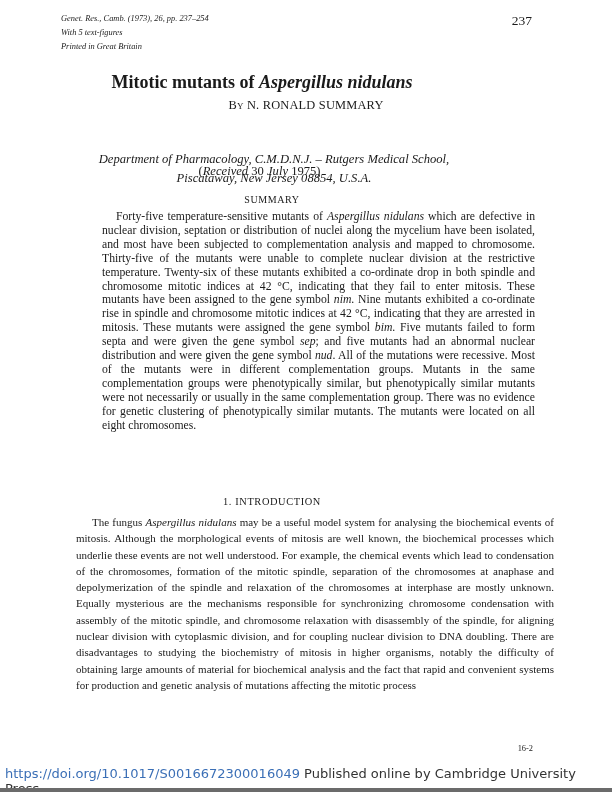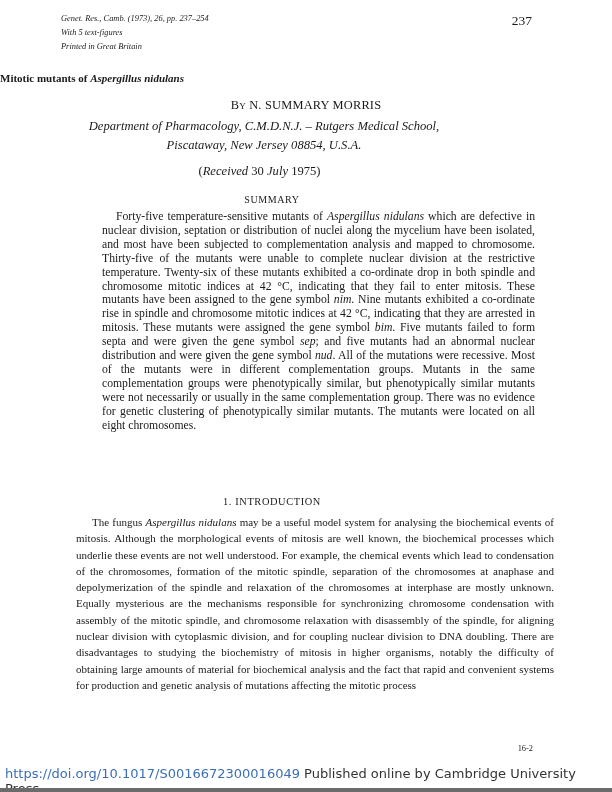--- a/index.html
+++ b/index.html
@@ -6,25 +6,25 @@
   body {
     width: 612px; height: 792px; background: #ffffff; position: relative; overflow: hidden;
     font-family: "DejaVu Serif", "Liberation Serif", serif; color: #1a1a1a;
   }
   .abs { position: absolute; }
   .journal-line { left: 61px; font-size: 8.4px; font-style: italic; line-height: 10px; font-family: "Liberation Serif", serif; }
   #l1 { top: 14px; }
   #l2 { top: 28px; }
   #l3 { top: 42px; }
   .page-num { top: 13px; right: 80px; font-size: 13.5px; font-family: "Liberation Serif", serif; }
-  .title { top: 72px; left: 0; width: 524px; text-align: left; font-size: 11px; font-weight: bold; font-family: "Liberation Serif", serif; }
+  .title { top: 72px; left: 0; width: 524px; text-align: center; font-size: 18px; font-weight: bold; font-family: "Liberation Serif", serif; }
   .title em { font-style: italic; }
   .author { top: 98px; left: 0; width: 612px; text-align: center; font-size: 12.4px; font-family: "Liberation Serif", serif; letter-spacing: 0.2px; }
   .author .by { font-variant: small-caps; }
-  .affil { left: 0; width: 528px; text-align: center; font-size: 12.6px; font-style: italic; font-family: "Liberation Serif", serif; line-height: 19px; }
+  .affil { left: 10px; width: 528px; text-align: center; font-size: 12.6px; font-style: italic; font-family: "Liberation Serif", serif; line-height: 19px; margin-top: 33px; }
   #affil1 { top: 117px; }
   #affil2 { top: 136px; }
   .received { top: 164px; left: 0; width: 519px; text-align: center; font-size: 12.6px; font-family: "Liberation Serif", serif; }
   .received em { font-style: italic; }
   .heading { left: 0; width: 544px; text-align: center; font-size: 10px; font-family: "Liberation Serif", serif; letter-spacing: 0.6px; }
   #summary-heading { top: 194px; }
   #intro-heading { top: 496px; font-size: 10.4px; }
   .para { left: 102px; width: 433px; font-size: 11.7px; line-height: 13.9px; text-align: justify; font-family: "Liberation Serif", serif; }
   .para p { margin: 0; text-indent: 14px; }
   #summary-para { top: 210px; }
@@ -39,21 +39,21 @@
 </head>
 <body>
 
 <div class="abs journal-line" id="l1">Genet. Res., Camb. (1973), 26, pp. 237–254</div>
 <div class="abs journal-line" id="l2">With 5 text-figures</div>
 <div class="abs journal-line" id="l3">Printed in Great Britain</div>
 <div class="abs page-num">237</div>
 
 <div class="abs title"><span>Mitotic mutants of </span><em>Aspergillus nidulans</em></div>
 
-<div class="abs author"><span class="by">By</span> <span>N. SUMMARY MORRIS</span></div>
+<div class="abs author"><span class="by">By</span> <span>N. RONALD SUMMARY</span></div>
 
 <div class="abs affil" id="affil1">Department of Pharmacology, C.M.D.N.J. – Rutgers Medical School,</div>
 <div class="abs affil" id="affil2">Piscataway, New Jersey 08854, U.S.A.</div>
 
 <div class="abs received"><span>(</span><em>Received</em><span> 30 </span><em>July</em><span> 1975)</span></div>
 
 <div class="abs heading" id="summary-heading">SUMMARY</div>
 
 <div class="abs para" id="summary-para">
   <p><span>Forty-five temperature-sensitive mutants of </span><i>Aspergillus nidulans</i><span> which are defective in nuclear division, septation or distribution of nuclei along the mycelium have been isolated, and most have been subjected to complementation analysis and mapped to chromosome. Thirty-five of the mutants were unable to complete nuclear division at the restrictive temperature. Twenty-six of these mutants exhibited a co-ordinate drop in both spindle and chromosome mitotic indices at 42 °C, indicating that they fail to enter mitosis. These mutants have been assigned to the gene symbol </span><i>nim</i><span>. Nine mutants exhibited a co-ordinate rise in spindle and chromosome mitotic indices at 42 °C, indicating that they are arrested in mitosis. These mutants were assigned the gene symbol </span><i>bim</i><span>. Five mutants failed to form septa and were given the gene symbol </span><i>sep</i><span>; and five mutants had an abnormal nuclear distribution and were given the gene symbol </span><i>nud</i><span>. All of the mutations were recessive. Most of the mutants were in different complementation groups. Mutants in the same complementation groups were phenotypically similar, but phenotypically similar mutants were not necessarily or usually in the same complementation group. There was no evidence for genetic clustering of phenotypically similar mutants. The mutants were located on all eight chromosomes.</span></p>

